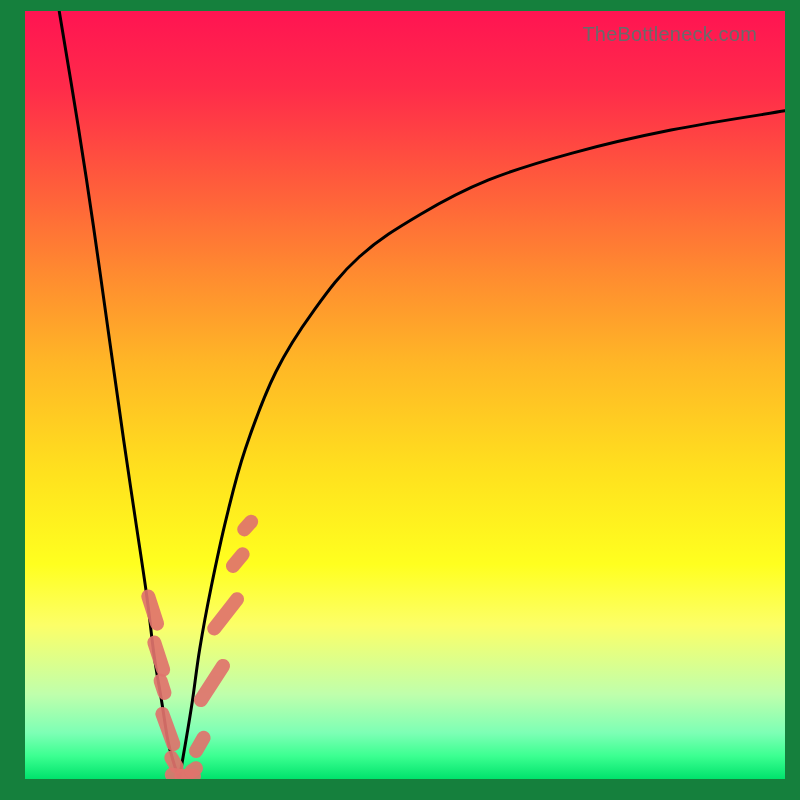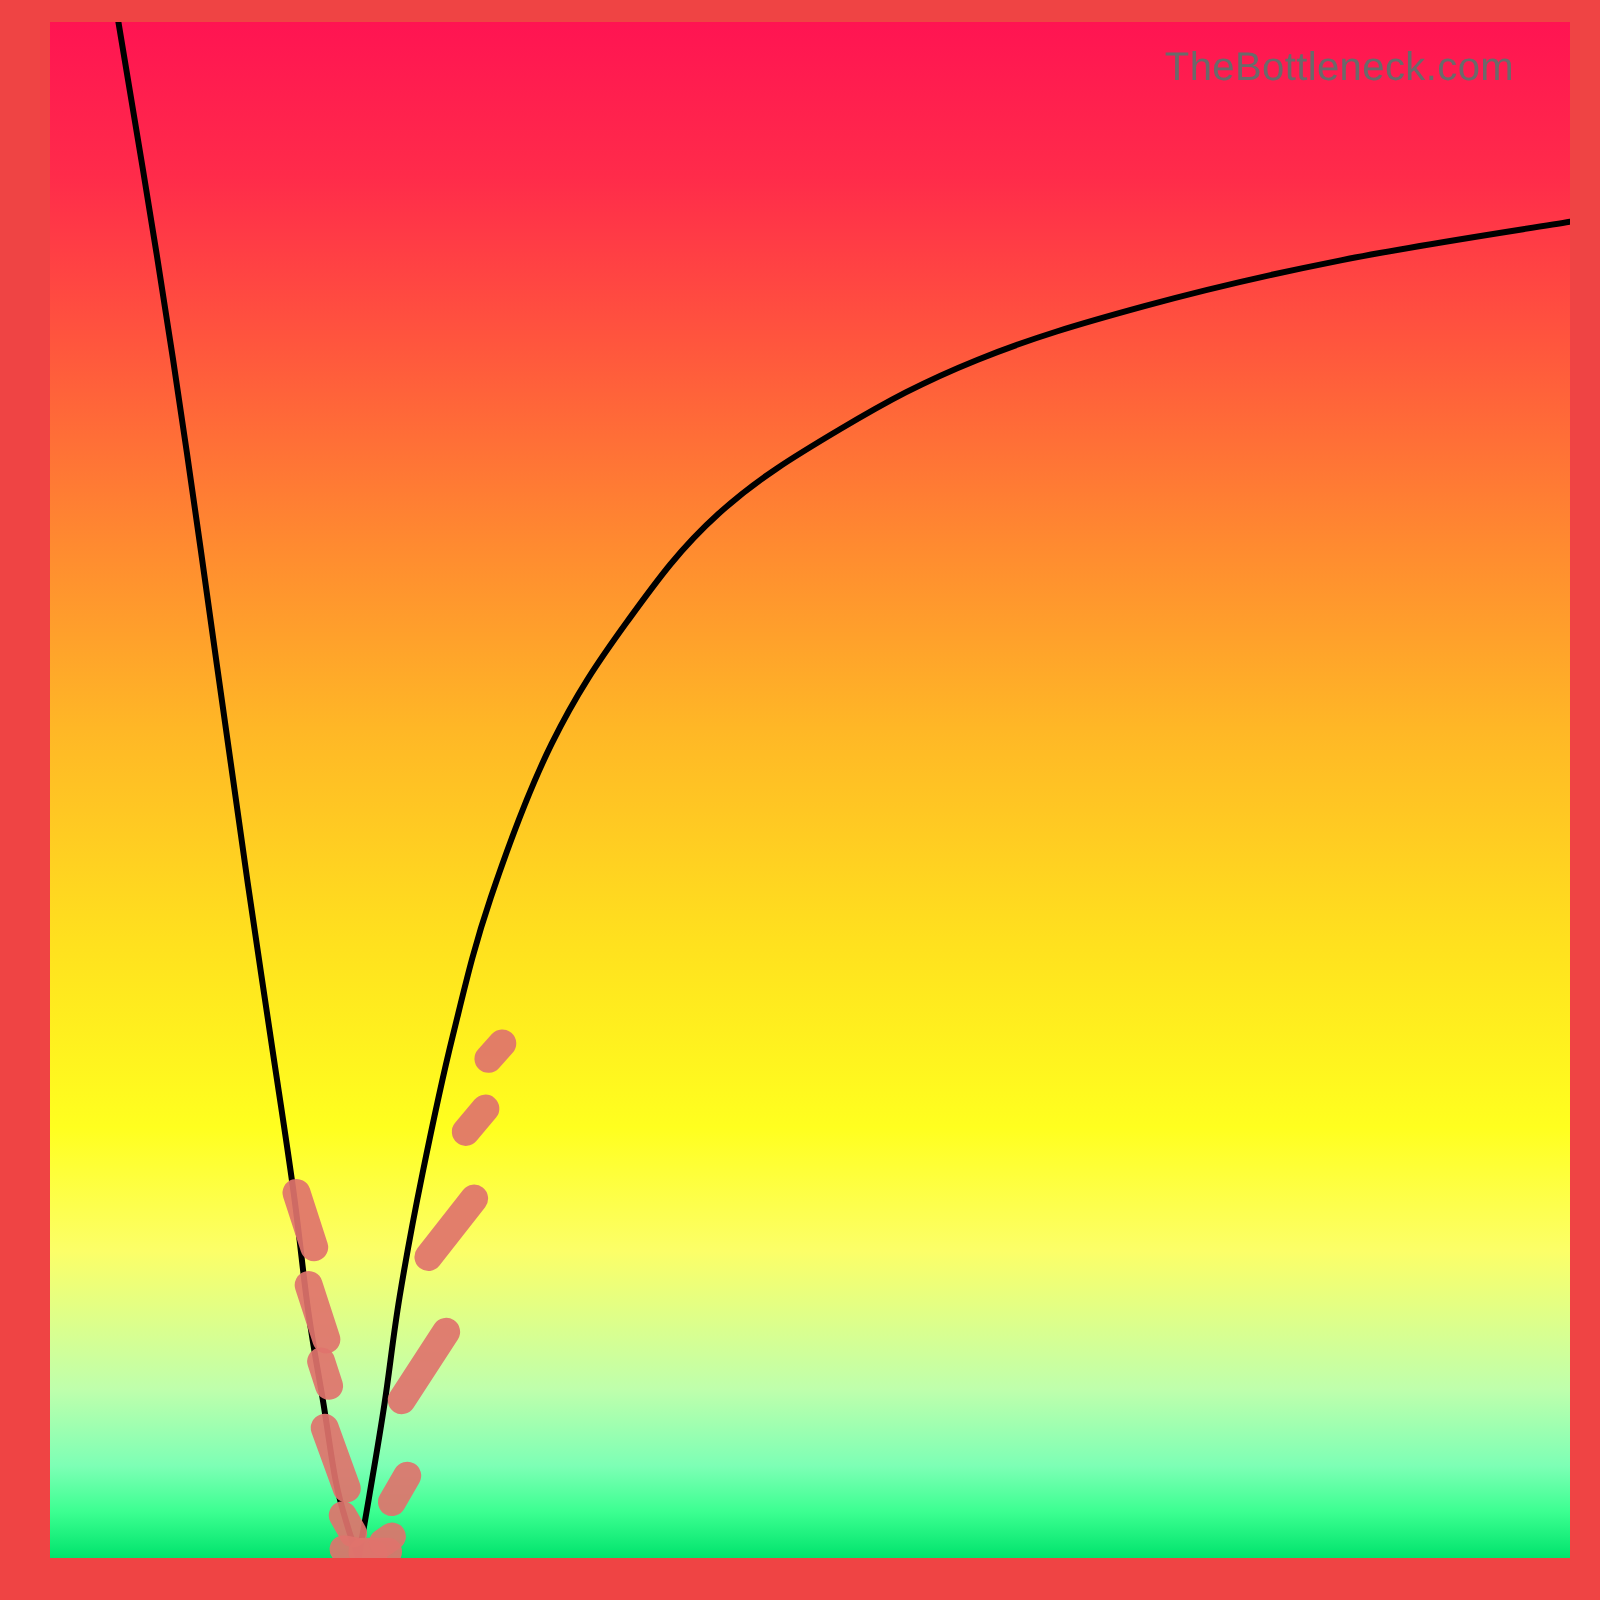--- a/index.html
+++ b/index.html
@@ -6,21 +6,21 @@
     margin: 0;
     padding: 0;
     width: 800px;
     height: 800px;
     overflow: hidden;
     font-family: Arial, Helvetica, sans-serif;
   }
   .frame {
     width: 800px;
     height: 800px;
-    background: #ef4444;
+    background: #15803d;
     position: relative;
   }
   .plot-area {
     position: absolute;
     left: 25px;
     top: 11px;
     width: 760px;
     height: 768px;
     overflow: hidden;
     background: linear-gradient(

